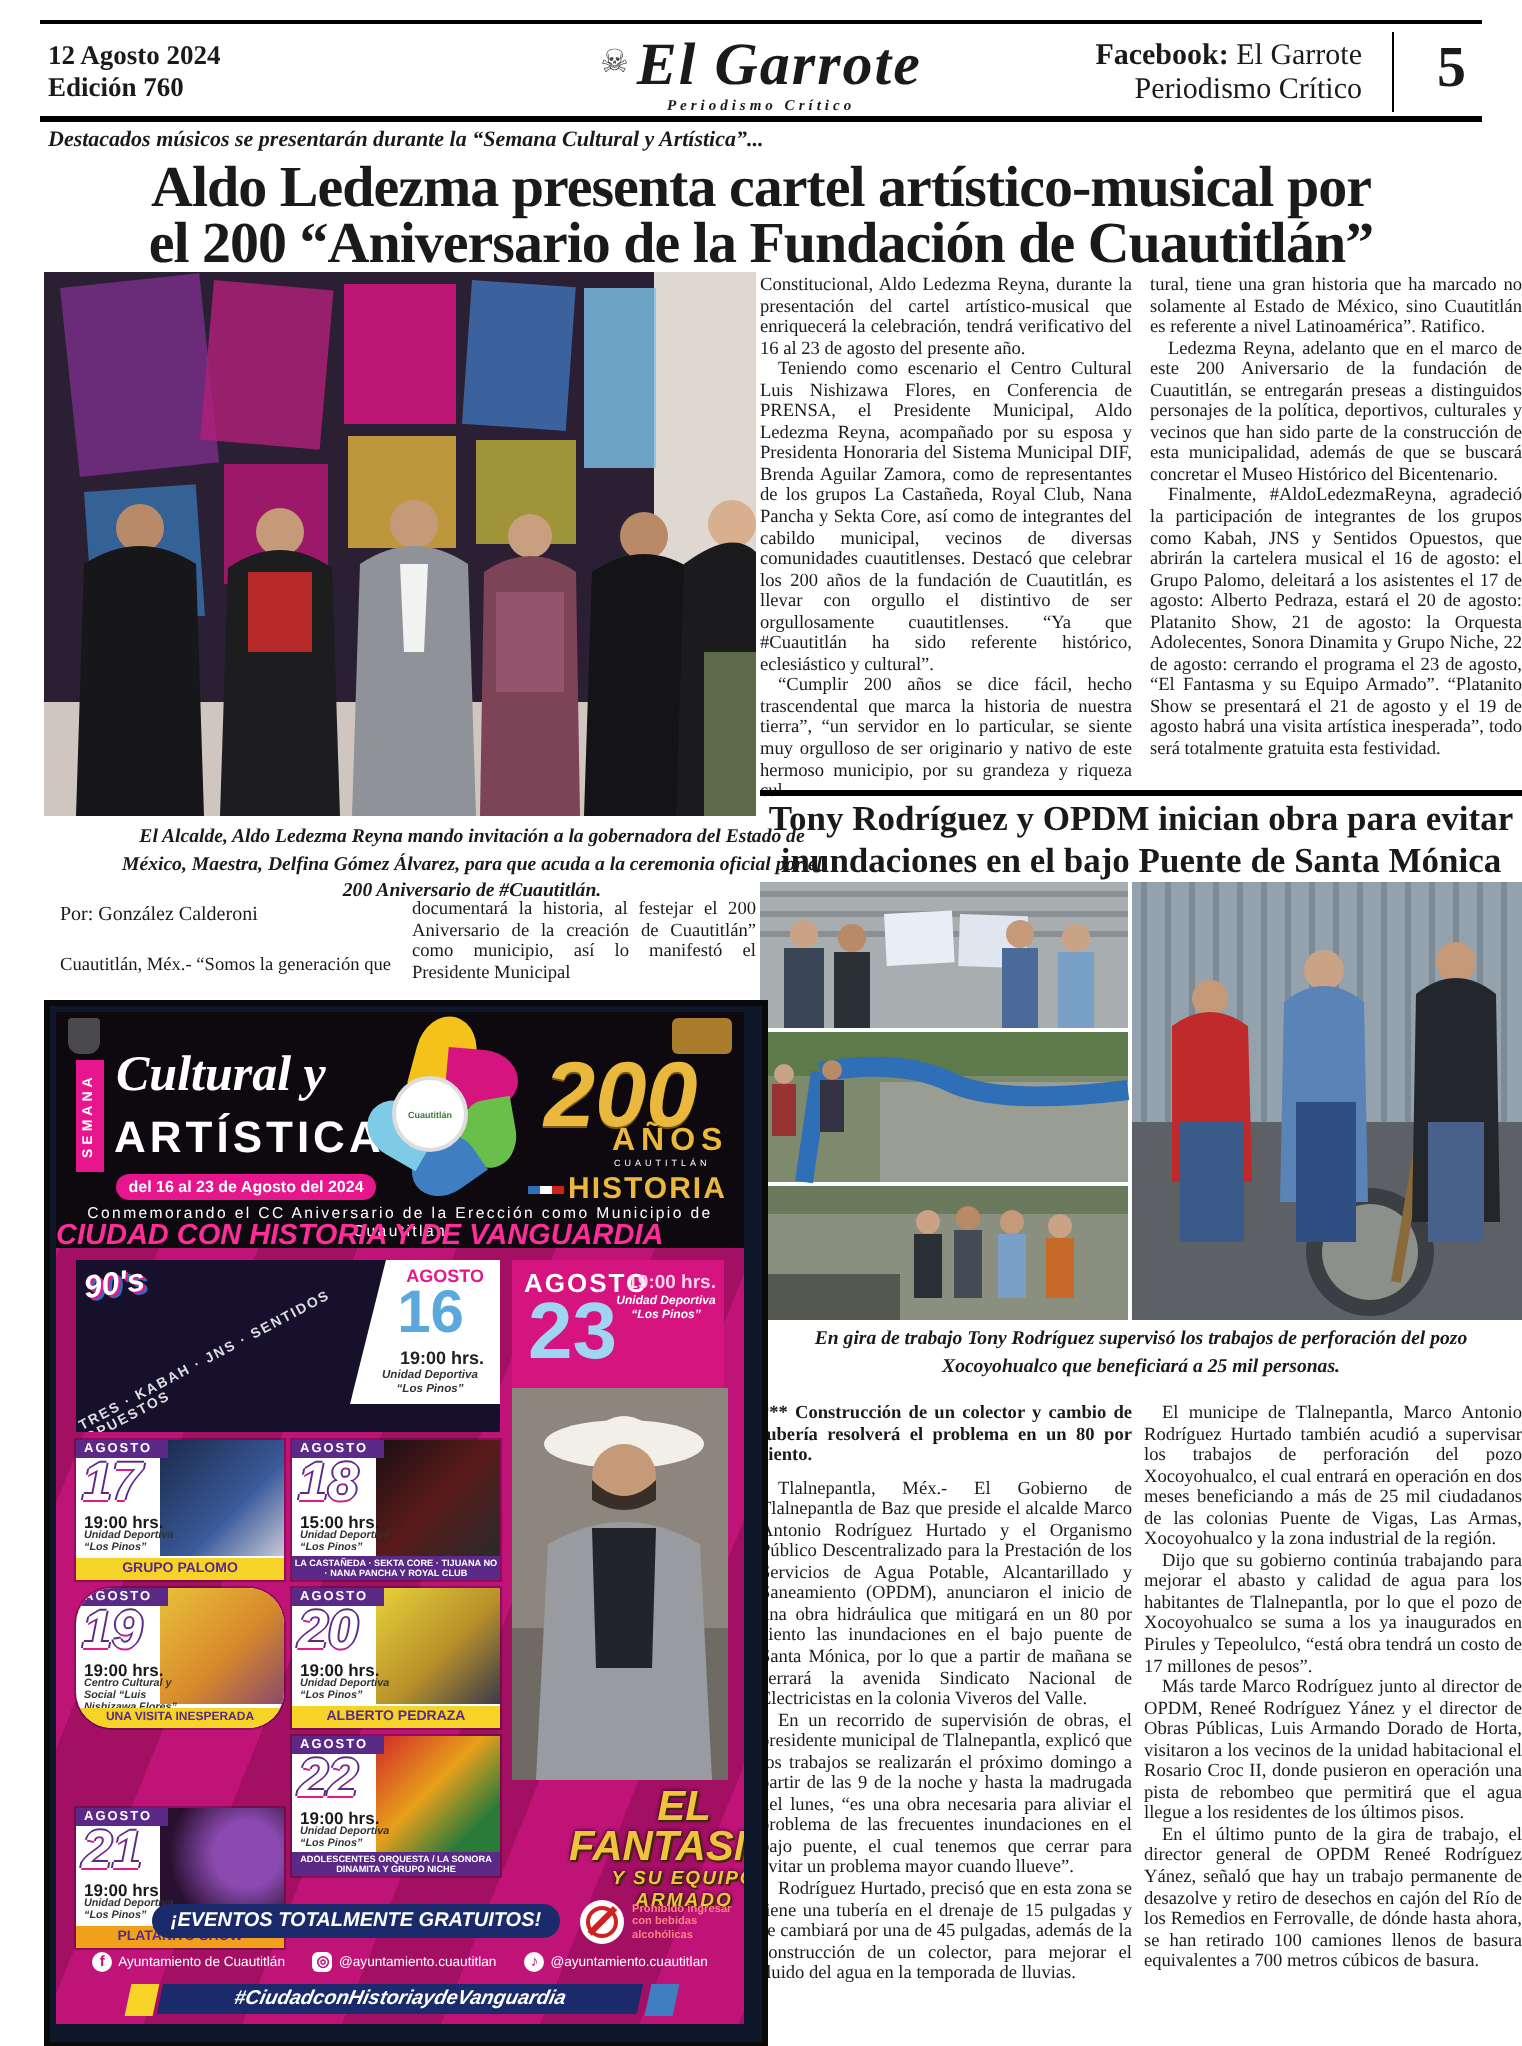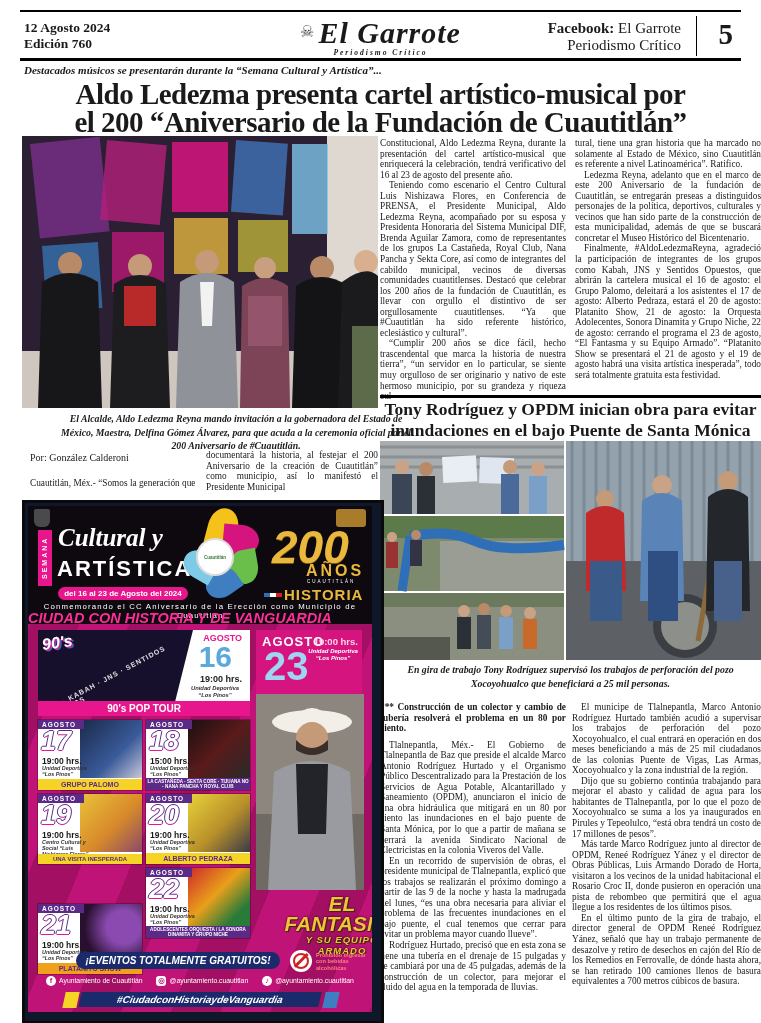--- a/index.html
+++ b/index.html
@@ -328,21 +328,20 @@
       </div>
 
       <div class="c90">
         <div class="pop90logo">90's</div>
         <div class="acts">TRES · KABAH · JNS · SENTIDOS OPUESTOS</div>
         <div class="panel"></div>
         <div class="month">AGOSTO</div>
         <div class="day">16</div>
         <div class="time">19:00 hrs.</div>
         <div class="venue">Unidad Deportiva “Los Pinos”</div>
-        <div class="strip">90’s POP TOUR</div>
       </div>
 
       <div class="c23">
         <div class="month">AGOSTO</div>
         <div class="day">23</div>
         <div class="time">19:00 hrs.</div>
         <div class="venue">Unidad Deportiva “Los Pinos”</div>
       </div>
 
       <div class="ecard" style="left:10px;top:214px;">
@@ -354,21 +353,21 @@
         <div class="act">GRUPO PALOMO</div>
       </div>
       <div class="ecard" style="left:118px;top:214px;">
         <div class="ph" style="background:linear-gradient(135deg,#1a1012,#5a1a1a 50%,#2a2a2a);"></div>
         <div class="month">AGOSTO</div>
         <div class="day">18</div>
         <div class="time">15:00 hrs.</div>
         <div class="venue">Unidad Deportiva “Los Pinos”</div>
         <div class="act purple">LA CASTAÑEDA · SEKTA CORE · TIJUANA NO · NANA PANCHA Y ROYAL CLUB</div>
       </div>
-      <div class="ecard" style="left:10px;top:288px;">
+      <div class="ecard" style="left:10px;top:288px;border-radius:18px;">
         <div class="ph" style="background:linear-gradient(135deg,#e8c23a,#d88a2a 55%,#8a4a6a);"></div>
         <div class="month">AGOSTO</div>
         <div class="day">19</div>
         <div class="time">19:00 hrs.</div>
         <div class="venue">Centro Cultural y Social “Luis Nishizawa Flores”</div>
         <div class="act" style="font-size:6px;">UNA VISITA INESPERADA</div>
       </div>
       <div class="ecard" style="left:118px;top:288px;">
         <div class="ph" style="background:linear-gradient(135deg,#e8d23a,#b8902a 55%,#3a3a4a);"></div>
         <div class="month">AGOSTO</div>

